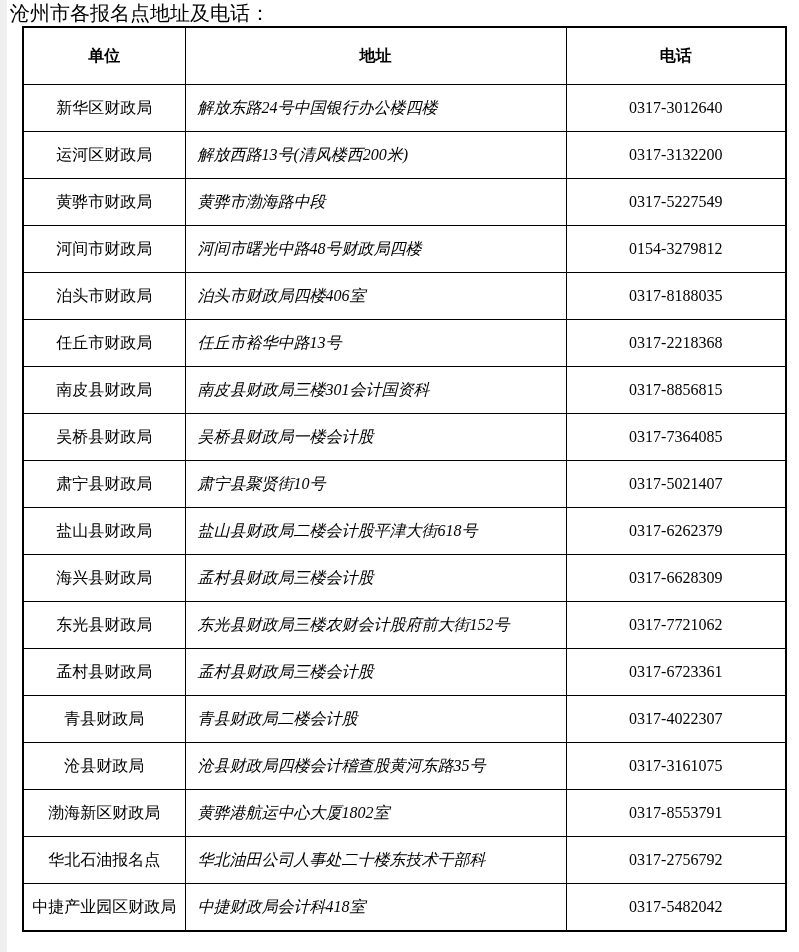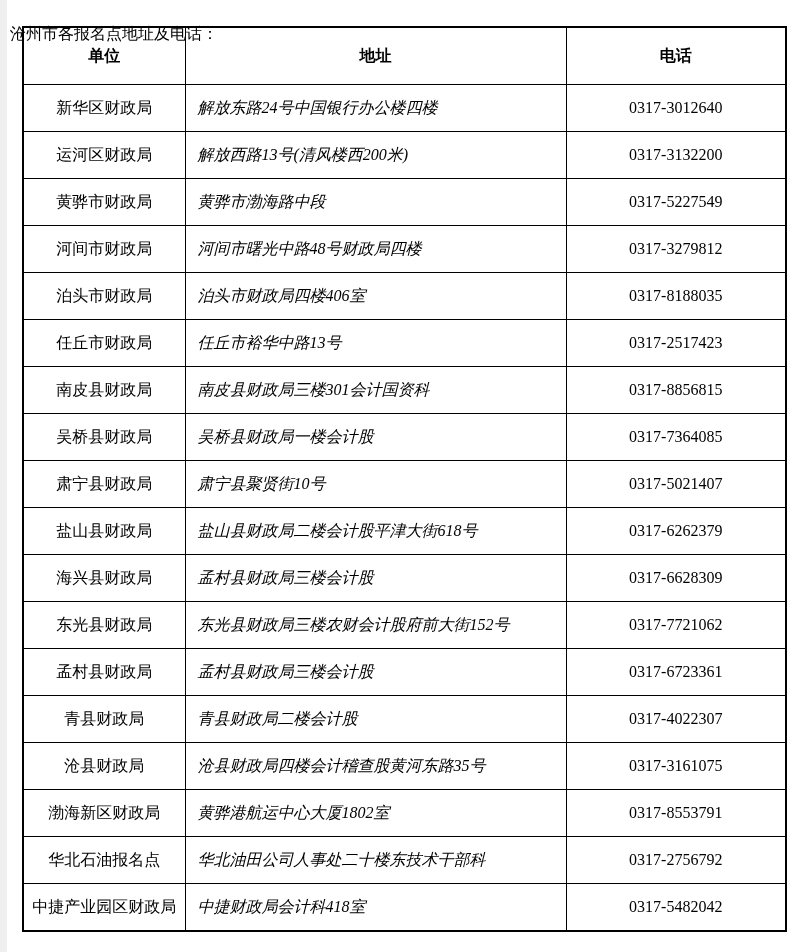--- a/index.html
+++ b/index.html
@@ -20,24 +20,23 @@
     left: 0;
     top: 0;
     width: 7px;
     height: 952px;
     background: #efefef;
   }
   .page-title {
     position: absolute;
     left: 10px;
     top: 3px;
-    font-size: 16px;
+    font-size: 20px;
     line-height: 20px;
     white-space: nowrap;
-    margin-top: 21px;
   }
   table.contact-table {
     position: absolute;
     left: 22px;
     top: 26px;
     width: 763px;
     border-collapse: collapse;
     table-layout: fixed;
     border: 2px solid #000000;
   }
@@ -112,33 +111,33 @@
 
   <tr>
     <td class="cell-unit">黄骅市财政局</td>
     <td class="cell-address">黄骅市渤海路中段</td>
     <td class="cell-phone">0317-5227549</td>
   </tr>
 
   <tr>
     <td class="cell-unit">河间市财政局</td>
     <td class="cell-address">河间市曙光中路48号财政局四楼</td>
-    <td class="cell-phone">0317-3279812</td>
+    <td class="cell-phone">0154-3279812</td>
   </tr>
 
   <tr>
     <td class="cell-unit">泊头市财政局</td>
     <td class="cell-address">泊头市财政局四楼406室</td>
     <td class="cell-phone">0317-8188035</td>
   </tr>
 
   <tr>
     <td class="cell-unit">任丘市财政局</td>
     <td class="cell-address">任丘市裕华中路13号</td>
-    <td class="cell-phone">0317-2517423</td>
+    <td class="cell-phone">0317-2218368</td>
   </tr>
 
   <tr>
     <td class="cell-unit">南皮县财政局</td>
     <td class="cell-address">南皮县财政局三楼301会计国资科</td>
     <td class="cell-phone">0317-8856815</td>
   </tr>
 
   <tr>
     <td class="cell-unit">吴桥县财政局</td>

